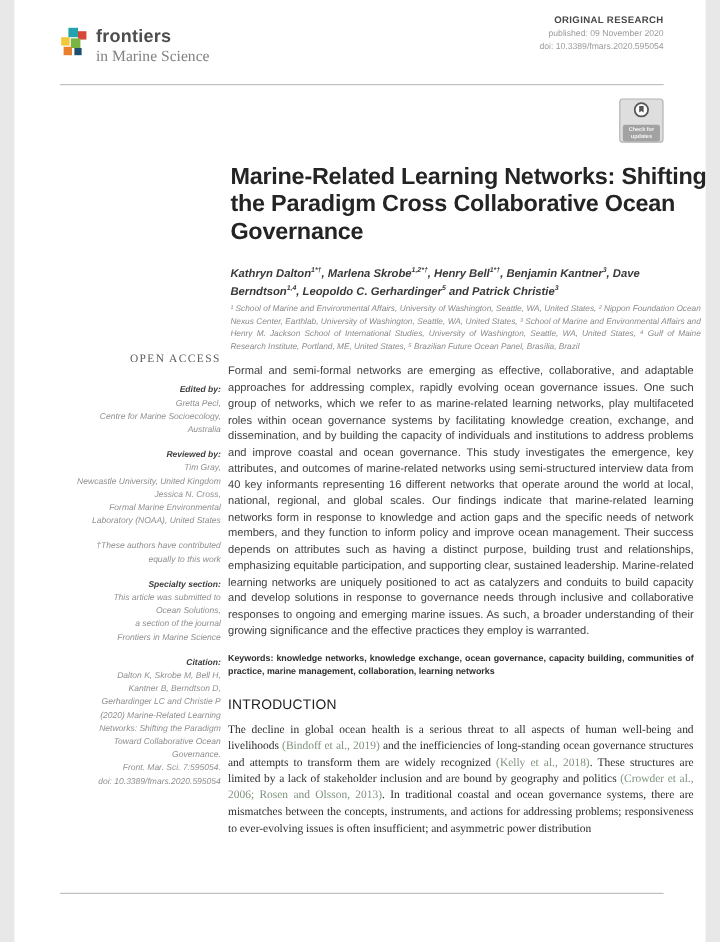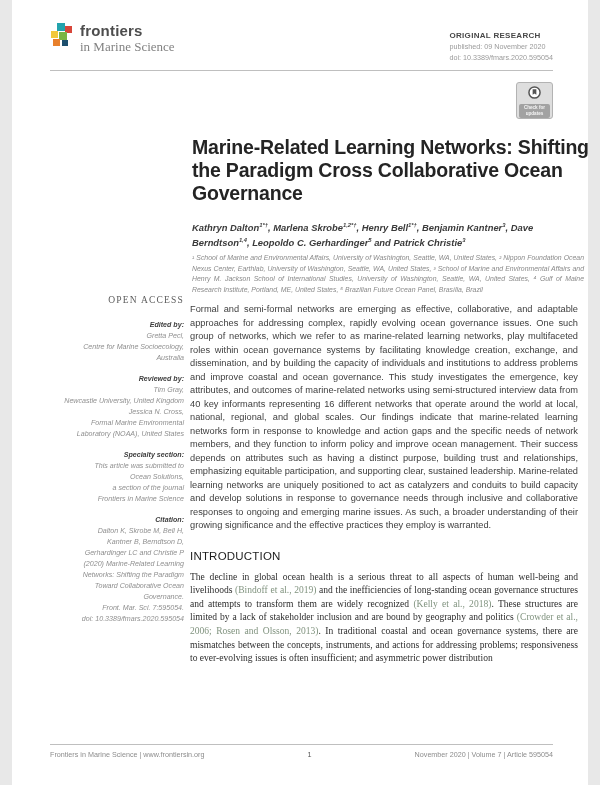--- a/index.html
+++ b/index.html
@@ -4,21 +4,21 @@
 <style>
   html,body{margin:0;padding:0;background:#e8e8e8;}
   .page{width:576px;height:785px;position:relative;background:#ffffff;margin:0 auto;
         font-family:"Liberation Sans",sans-serif;overflow:hidden;}
 
   
   .logo{position:absolute;left:38px;top:23px;display:flex;align-items:flex-start;gap:5px;}
   .logo-text{line-height:1;}
   .brand-name{font-size:15px;font-weight:bold;color:#4d4d4d;letter-spacing:.2px;}
   .brand-journal{font-family:"Liberation Serif",serif;font-size:13px;color:#828282;margin-top:2px;}
-  .header-right{position:absolute;right:35px;top:31px;text-align:left;}
+  .header-right{position:absolute;right:35px;top:12px;text-align:right;}
   .art-type{font-size:8px;font-weight:bold;color:#484848;letter-spacing:.3px;}
   .pub-line,.doi-line{font-size:7.2px;color:#9a9a9a;margin-top:2px;}
   .hr1{position:absolute;left:38px;right:35px;top:70px;border-top:1px solid #bfbfbf;}
 
   
   .badge{position:absolute;right:35px;top:82px;width:37px;height:37px;background:#dedede;
          border:1px solid #b3b3b3;border-radius:3px;box-sizing:border-box;
          display:flex;flex-direction:column;align-items:center;padding-top:2px;cursor:pointer;}
   .badge-text{background:#a2a2a2;color:#f5f5f5;width:31px;border-radius:2px;margin-top:1px;
               padding:1px 0 2px;font-size:4.6px;line-height:1.25;text-align:center;font-weight:bold;}
@@ -114,20 +114,24 @@
         </div>
         <div class="sb-block">
           <span class="sb-label">Reviewed by:</span>
           <div class="sb-line">Tim Gray,</div>
           <div class="sb-line">Newcastle University, United Kingdom</div>
           <div class="sb-line">Jessica N. Cross,</div>
           <div class="sb-line">Formal Marine Environmental</div>
           <div class="sb-line">Laboratory (NOAA), United States</div>
         </div>
         <div class="sb-block">
+          <div class="sb-line">†These authors have contributed</div>
+          <div class="sb-line">equally to this work</div>
+        </div>
+        <div class="sb-block">
           <span class="sb-label">Specialty section:</span>
           <div class="sb-line">This article was submitted to</div>
           <div class="sb-line">Ocean Solutions,</div>
           <div class="sb-line">a section of the journal</div>
           <div class="sb-line">Frontiers in Marine Science</div>
         </div>
         <div class="sb-block">
           <span class="sb-label">Citation:</span>
           <div class="sb-line">Dalton K, Skrobe M, Bell H,</div>
           <div class="sb-line">Kantner B, Berndtson D,</div>
@@ -137,24 +141,20 @@
           <div class="sb-line">Toward Collaborative Ocean</div>
           <div class="sb-line">Governance.</div>
           <div class="sb-line">Front. Mar. Sci. 7:595054.</div>
           <div class="sb-line">doi: 10.3389/fmars.2020.595054</div>
         </div>
       </div>
   </aside>
 
   <main class="main">
     <p class="abstract">Formal and semi-formal networks are emerging as effective, collaborative, and adaptable approaches for addressing complex, rapidly evolving ocean governance issues. One such group of networks, which we refer to as marine-related learning networks, play multifaceted roles within ocean governance systems by facilitating knowledge creation, exchange, and dissemination, and by building the capacity of individuals and institutions to address problems and improve coastal and ocean governance. This study investigates the emergence, key attributes, and outcomes of marine-related networks using semi-structured interview data from 40 key informants representing 16 different networks that operate around the world at local, national, regional, and global scales. Our findings indicate that marine-related learning networks form in response to knowledge and action gaps and the specific needs of network members, and they function to inform policy and improve ocean management. Their success depends on attributes such as having a distinct purpose, building trust and relationships, emphasizing equitable participation, and supporting clear, sustained leadership. Marine-related learning networks are uniquely positioned to act as catalyzers and conduits to build capacity and develop solutions in response to governance needs through inclusive and collaborative responses to ongoing and emerging marine issues. As such, a broader understanding of their growing significance and the effective practices they employ is warranted.</p>
+    <p class="keywords">Keywords: knowledge networks, knowledge exchange, ocean governance, capacity building, communities of practice, marine management, collaboration, learning networks</p>
     <h2 class="intro-h">INTRODUCTION</h2>
     <p class="intro" id="intro-par"><span>The decline in global ocean health is a serious threat to all aspects of human well-being and livelihoods </span><span class="cite">(Bindoff et al., 2019)</span><span> and the inefficiencies of long-standing ocean governance structures and attempts to transform them are widely recognized </span><span class="cite">(Kelly et al., 2018)</span><span>. These structures are limited by a lack of stakeholder inclusion and are bound by geography and politics </span><span class="cite">(Crowder et al., 2006; Rosen and Olsson, 2013)</span><span>. In traditional coastal and ocean governance systems, there are mismatches between the concepts, instruments, and actions for addressing problems; responsiveness to ever-evolving issues is often insufficient; and asymmetric power distribution</span></p>
   </main>
 
   <div class="hr2"></div>
-  <div class="footer">
-    <span>Frontiers in Marine Science | www.frontiersin.org</span>
-    <span class="page-num">1</span>
-    <span>November 2020 | Volume 7 | Article 595054</span>
-  </div>
 
 </div>
 
 </body></html>

